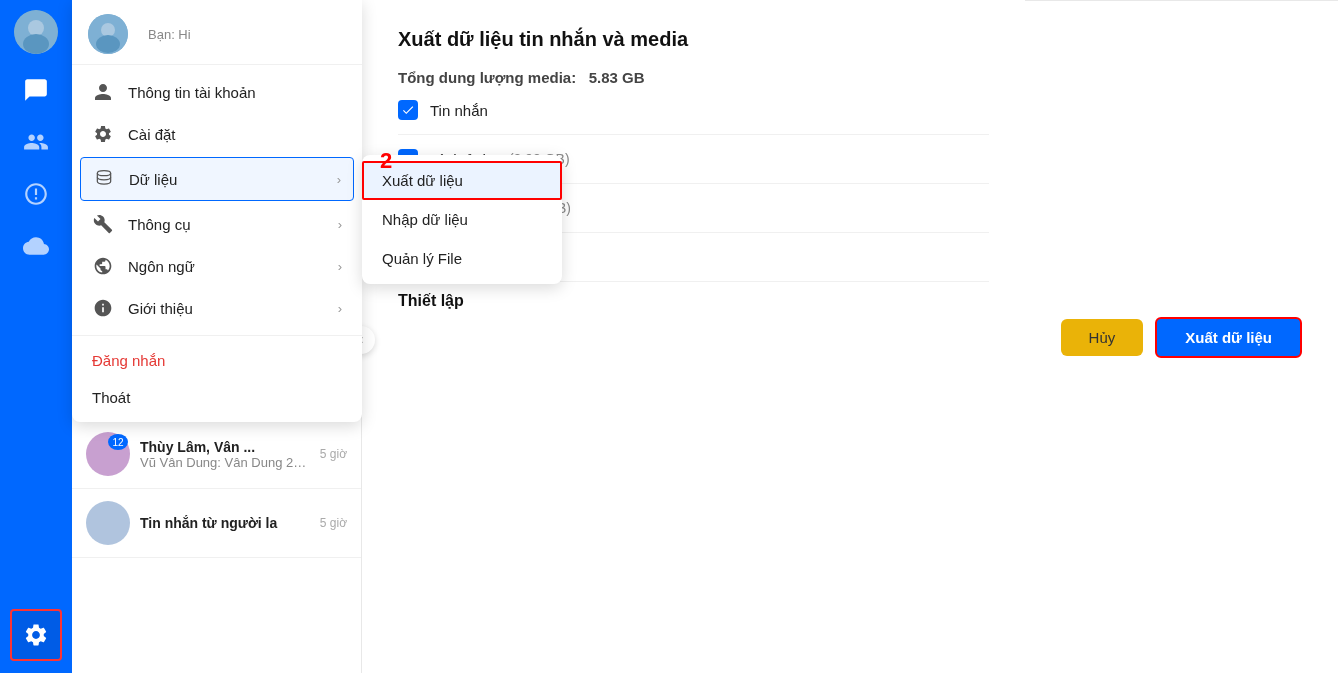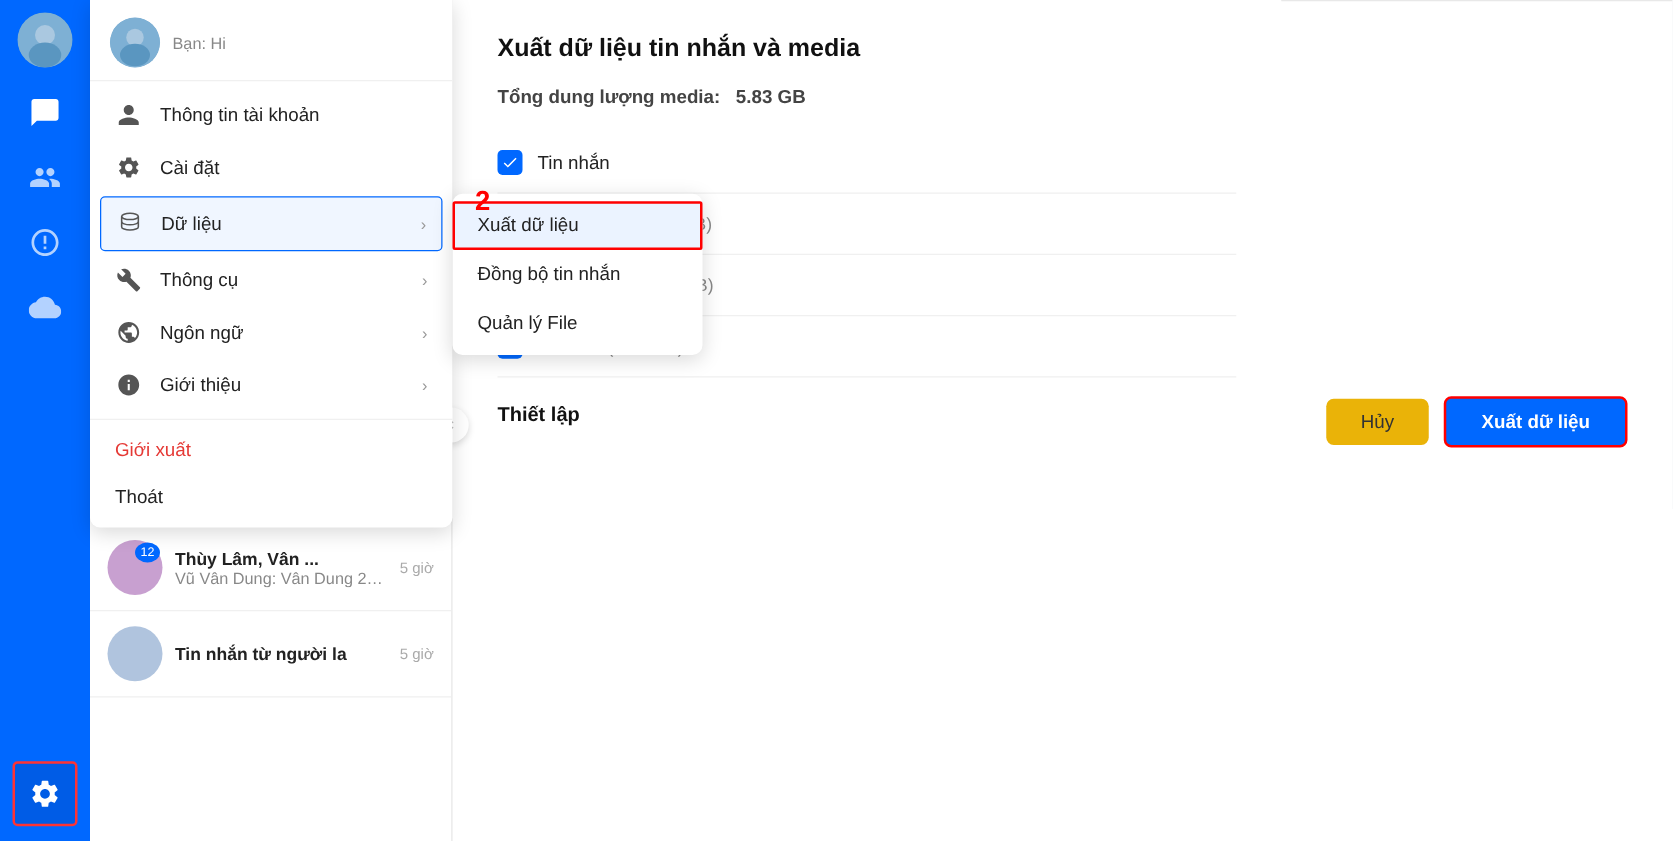--- a/index.html
+++ b/index.html
@@ -90,21 +90,21 @@
       width: 290px;
       background: #fff;
       box-shadow: 0 4px 16px rgba(0,0,0,0.15);
       z-index: 50;
       border-radius: 0 0 8px 8px;
     }
     .menu-user-section {
       padding: 14px 16px 10px 16px;
       display: flex;
       align-items: center;
-      gap: 10px;
+      gap: 20px;
       border-bottom: 1px solid #f0f0f0;
     }
     .menu-avatar {
       width: 40px;
       height: 40px;
       border-radius: 50%;
       background: #5b9bd5;
       flex-shrink: 0;
     }
     .menu-greeting {
@@ -243,21 +243,20 @@
     }
     .panel-title {
       font-size: 20px;
       font-weight: 700;
       color: #111;
       margin-bottom: 18px;
     }
     .media-info-line {
       font-size: 15px;
       color: #444;
-      margin-bottom: 20px;
     }
     .media-info-line span {
       font-weight: 600;
     }
 
     .checkbox-row {
       display: flex;
       align-items: center;
       padding: 14px 0;
       border-bottom: 1px solid #f0f0f0;
@@ -275,21 +274,21 @@
       flex-shrink: 0;
     }
     .cb svg { width: 14px; height: 14px; fill: #fff; }
     .cb-label { font-size: 15px; color: #222; }
     .cb-size { font-size: 14px; color: #888; margin-left: 6px; }
 
     .section-title {
       font-size: 16px;
       font-weight: 700;
       color: #111;
-      margin-top: 22px;
+      margin-top: 10px;
       margin-bottom: 14px;
     }
     .setting-row {
       display: flex;
       align-items: center;
       padding: 10px 0;
       font-size: 15px;
       color: #444;
     }
     .setting-label { width: 90px; flex-shrink: 0; }
@@ -467,37 +466,37 @@
               <path d="M12 2C6.48 2 2 6.48 2 12s4.48 10 10 10 10-4.48 10-10S17.52 2 12 2zm1 15h-2v-6h2v6zm0-8h-2V7h2v2z"></path>
             </svg>
         </div>
         <span>Giới thiệu</span>
         <span class="arrow-icon">›</span>
       </div>
 
       <div class="menu-divider"></div>
 
       <div class="menu-item danger">
-        <span>Giới xuất</span>
+        <span>Đăng nhắn</span>
       </div>
 
       <div class="menu-item">
         <span>Thoát</span>
       </div>
     </div>
   </div>
 
   <div style="position:absolute; top:148px; left:308px; color:red; font-size:22px; font-weight:bold; z-index:300;">2</div>
 
   <div class="submenu">
     <div style="position:relative;">
       <div class="submenu-item active-sub">Xuất dữ liệu</div>
       <div class="submenu-item-outline"></div>
     </div>
-    <div class="submenu-item">Đồng bộ tin nhắn</div>
+    <div class="submenu-item">Nhập dữ liệu</div>
     <div class="submenu-item">Quản lý File</div>
   </div>
 
   <div class="collapse-arrow" style="right:-14px; top:340px;">
     <svg width="12" height="12" viewBox="0 0 24 24" fill="#666">
         <path d="M15.41 7.41L14 6l-6 6 6 6 1.41-1.41L10.83 12z"></path>
       </svg>
   </div>
 </div>
 

